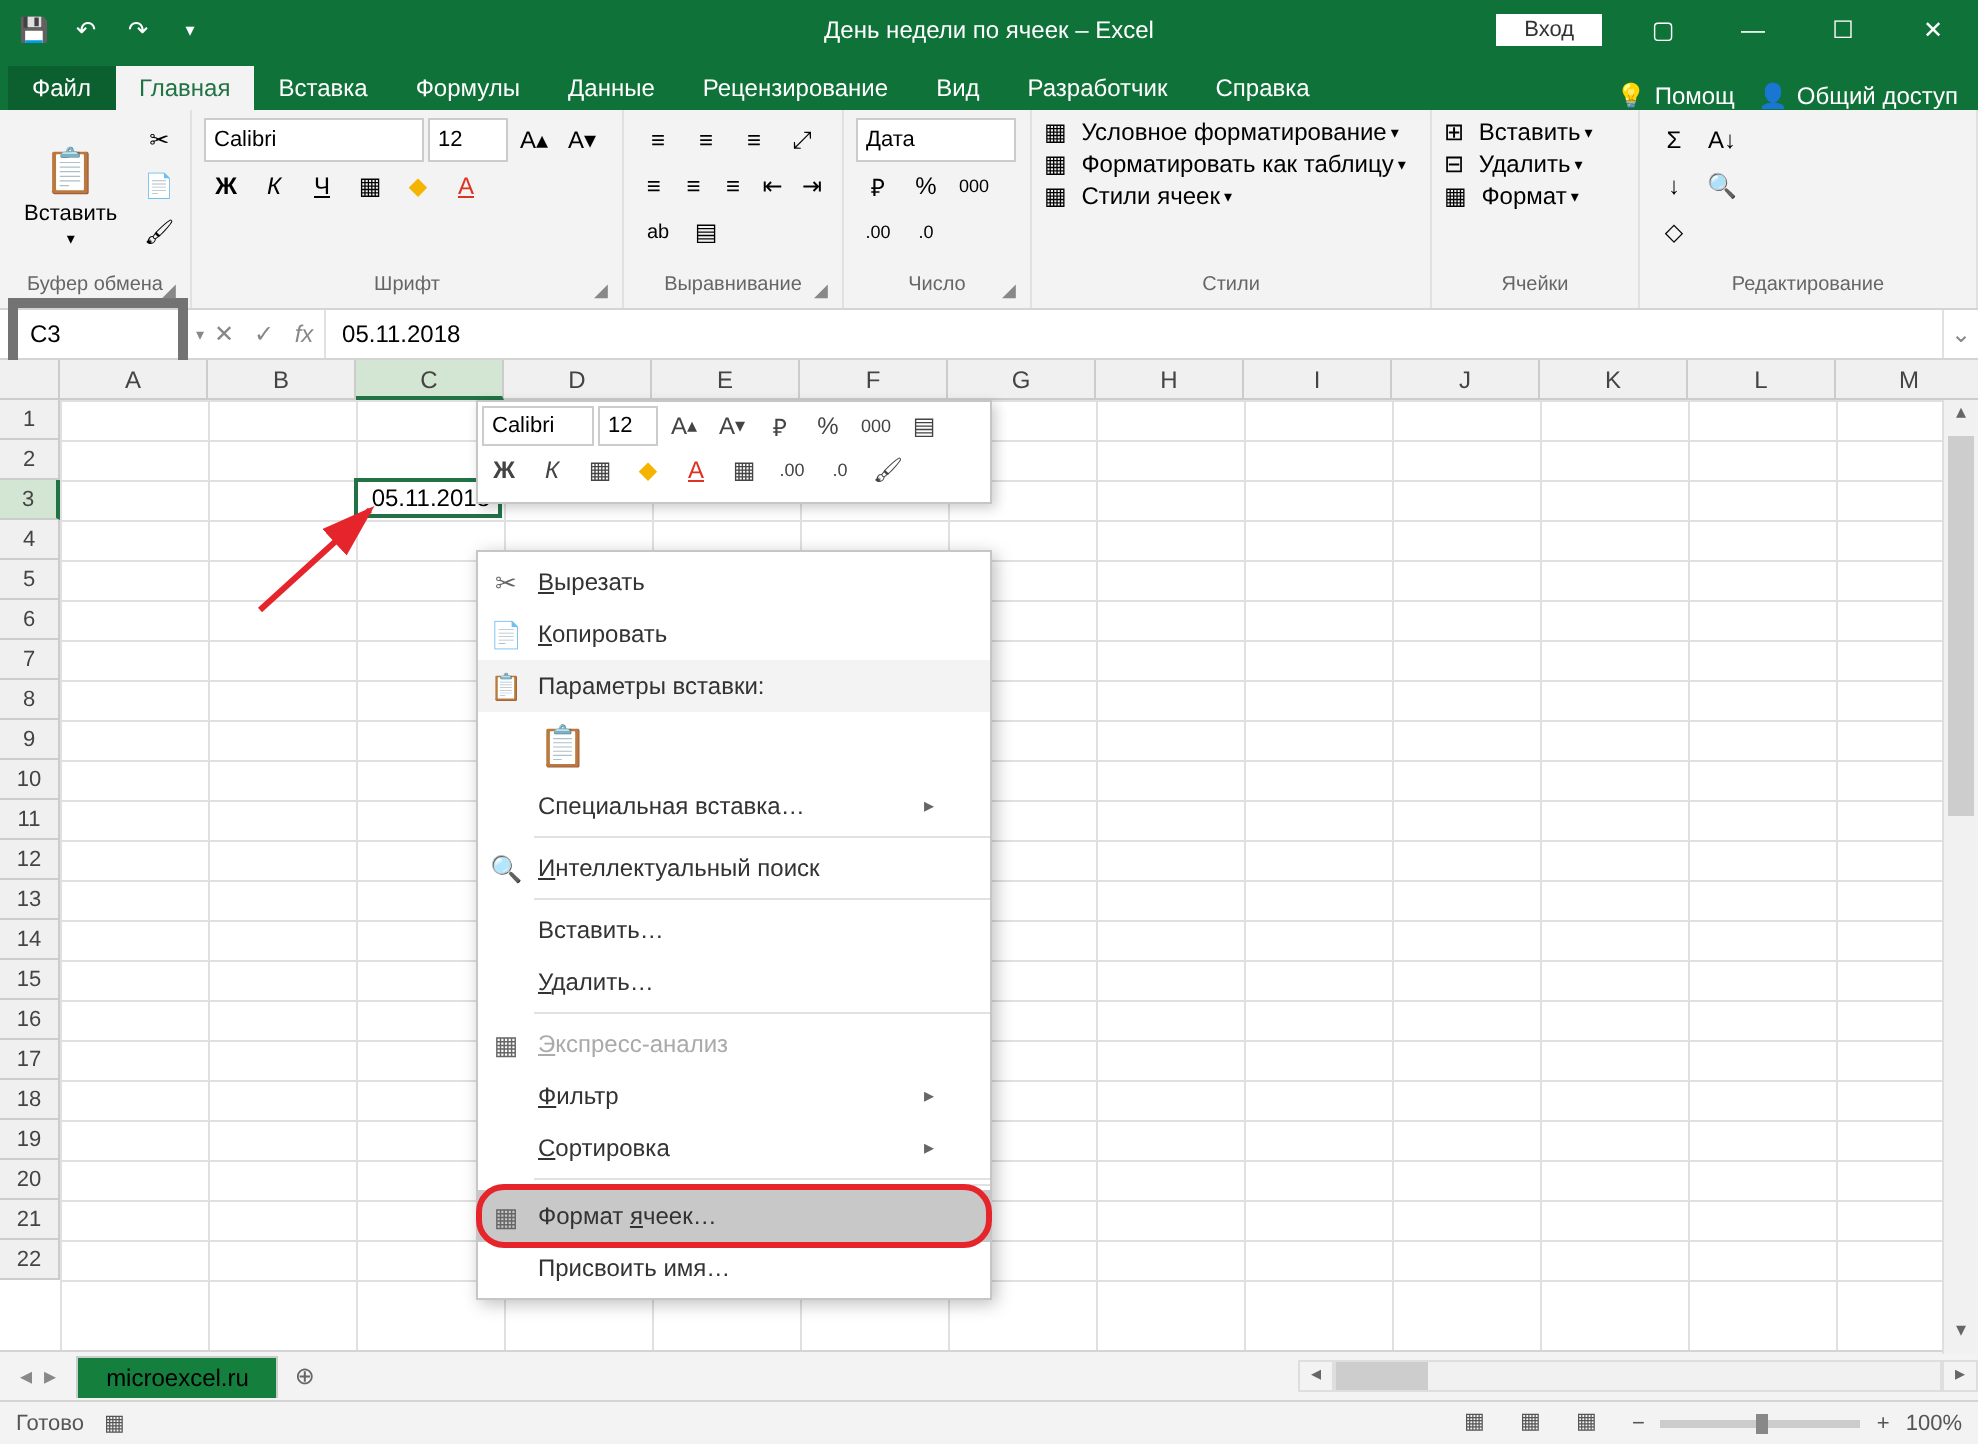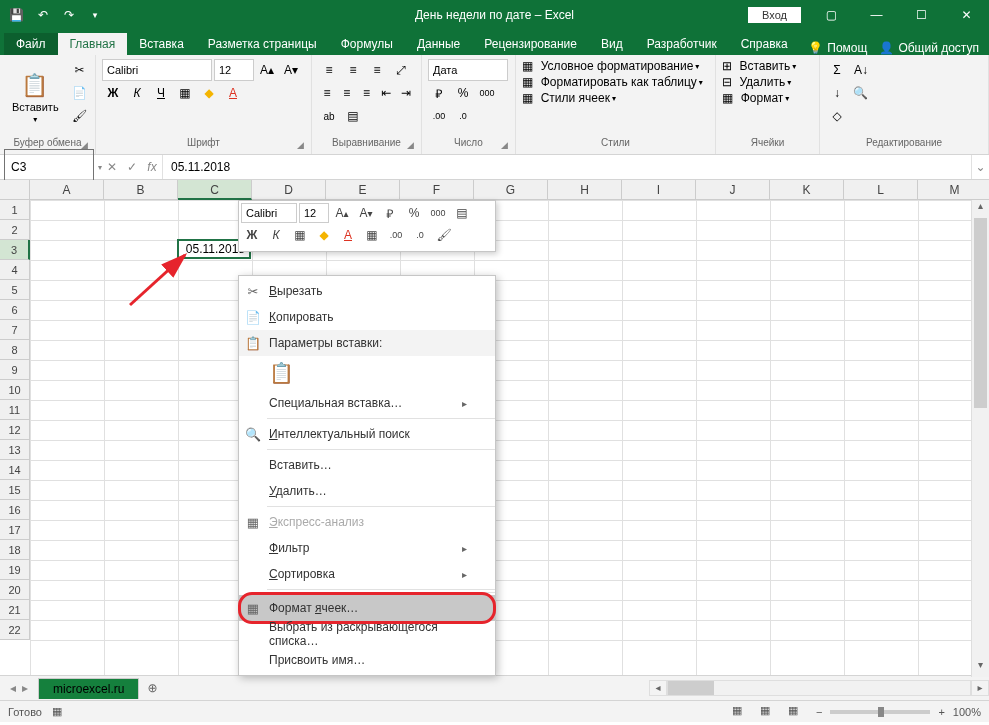--- a/index.html
+++ b/index.html
@@ -25,21 +25,21 @@
 .rgroup-label { font-size: 10px; color: #666; text-align: center; margin-top: auto; padding-bottom: 2px; }
 .rgroup-content { flex: 1; display: flex; gap: 4px; }
 .big-btn { display: flex; flex-direction: column; align-items: center; justify-content: center; padding: 2px 6px; gap: 2px; font-size: 11px; }
 .small-btn { width: 22px; height: 22px; display: flex; align-items: center; justify-content: center; }
 .col { display: flex; flex-direction: column; gap: 1px; }
 .row { display: flex; gap: 2px; align-items: center; }
 .combo { border: 1px solid #ccc; background: #fff; height: 22px; padding: 0 4px; display: flex; align-items: center; font-size: 11px; }
 .dialog-launcher { position: absolute; right: 2px; bottom: 2px; width: 12px; height: 12px; font-size: 9px; color: #888; }
 
 .formula-bar { height: 25px; border-bottom: 1px solid #d4d4d4; display: flex; align-items: center; background: #fff; }
-.name-box { width: 90px; border: 1px solid #737373; height: 36px; margin: 0 4px; padding: 0 6px; display: flex; align-items: center; font-size: 12px; }
+.name-box { width: 90px; border: 5px solid #737373; height: 36px; margin: 0 4px; padding: 0 6px; display: flex; align-items: center; font-size: 12px; }
 .fb-btn { width: 20px; color: #888; text-align: center; }
 .fx-input { flex: 1; padding: 0 8px; font-size: 12px; border-left: 1px solid #e1e1e1; height: 100%; display: flex; align-items: center; }
 .fb-expand { width: 18px; text-align: center; color: #888; border-left: 1px solid #e1e1e1; height: 100%; display: flex; align-items: center; justify-content: center; }
 
 .grid-area { position: relative; height: 495px; display: flex; }
 .corner { width: 30px; height: 20px; background: #f0f0f0; border-right: 1px solid #ccc; border-bottom: 1px solid #ccc; }
 .col-headers { display: flex; height: 20px; background: #f0f0f0; }
 .col-header { width: 74px; border-right: 1px solid #ccc; border-bottom: 1px solid #ccc; text-align: center; font-size: 12px; color: #444; line-height: 20px; }
 .col-header.sel { background: #d3e5d3; border-bottom: 2px solid #217346; }
 .left-col { width: 30px; }
@@ -92,35 +92,34 @@
 </head>
 <body>
 
 <div class="titlebar">
   <div class="qat">
     <div class="qat-btn">💾</div>
     <div class="qat-btn">↶</div>
     <div class="qat-btn">↷</div>
     <div class="qat-btn" style="font-size:9px">▾</div>
   </div>
-  <div class="title-text">День недели по дате  –  Excel</div>
+  <div class="title-text">День недели по ячеек  –  Excel</div>
   <div class="title-right">
     <div class="login-btn">Вход</div>
     <div class="winbtn">▢</div>
     <div class="winbtn">—</div>
     <div class="winbtn">☐</div>
     <div class="winbtn">✕</div>
   </div>
 </div>
 
 <div class="tabs">
   <div class="tab file">Файл</div>
   <div class="tab active">Главная</div>
   <div class="tab">Вставка</div>
-  <div class="tab">Разметка страницы</div>
   <div class="tab">Формулы</div>
   <div class="tab">Данные</div>
   <div class="tab">Рецензирование</div>
   <div class="tab">Вид</div>
   <div class="tab">Разработчик</div>
   <div class="tab">Справка</div>
   <div class="tabs-right">
     <span>💡 <span>Помощ</span></span>
     <span>👤 <span>Общий доступ</span></span>
   </div>
@@ -434,23 +433,20 @@
       <span class="arr">▸</span>
     </div>
   <div class="cm-sep"></div>
   <div class="cm-sep"></div>
   <div class="cm-item highlight" style="position:relative">
     <span class="cm-icon">▦</span>
     <span>Формат <u>я</u>чеек…</span>
     <div class="red-ring" style="left:-1px;right:-1px;top:-3px;bottom:-3px"></div>
   </div>
   <div class="cm-item">
-      <span>Выбрать из раскрывающегося списка…</span>
-    </div>
-  <div class="cm-item">
       <span>Присвоить имя…</span>
     </div>
 
 </div>
 
 <div class="vscroll">
   <div class="vscroll-btn">▴</div>
   <div class="vscroll-thumb"></div>
   <div class="vscroll-btn" style="position:absolute;bottom:0;left:0;right:0">▾</div>
 </div>

